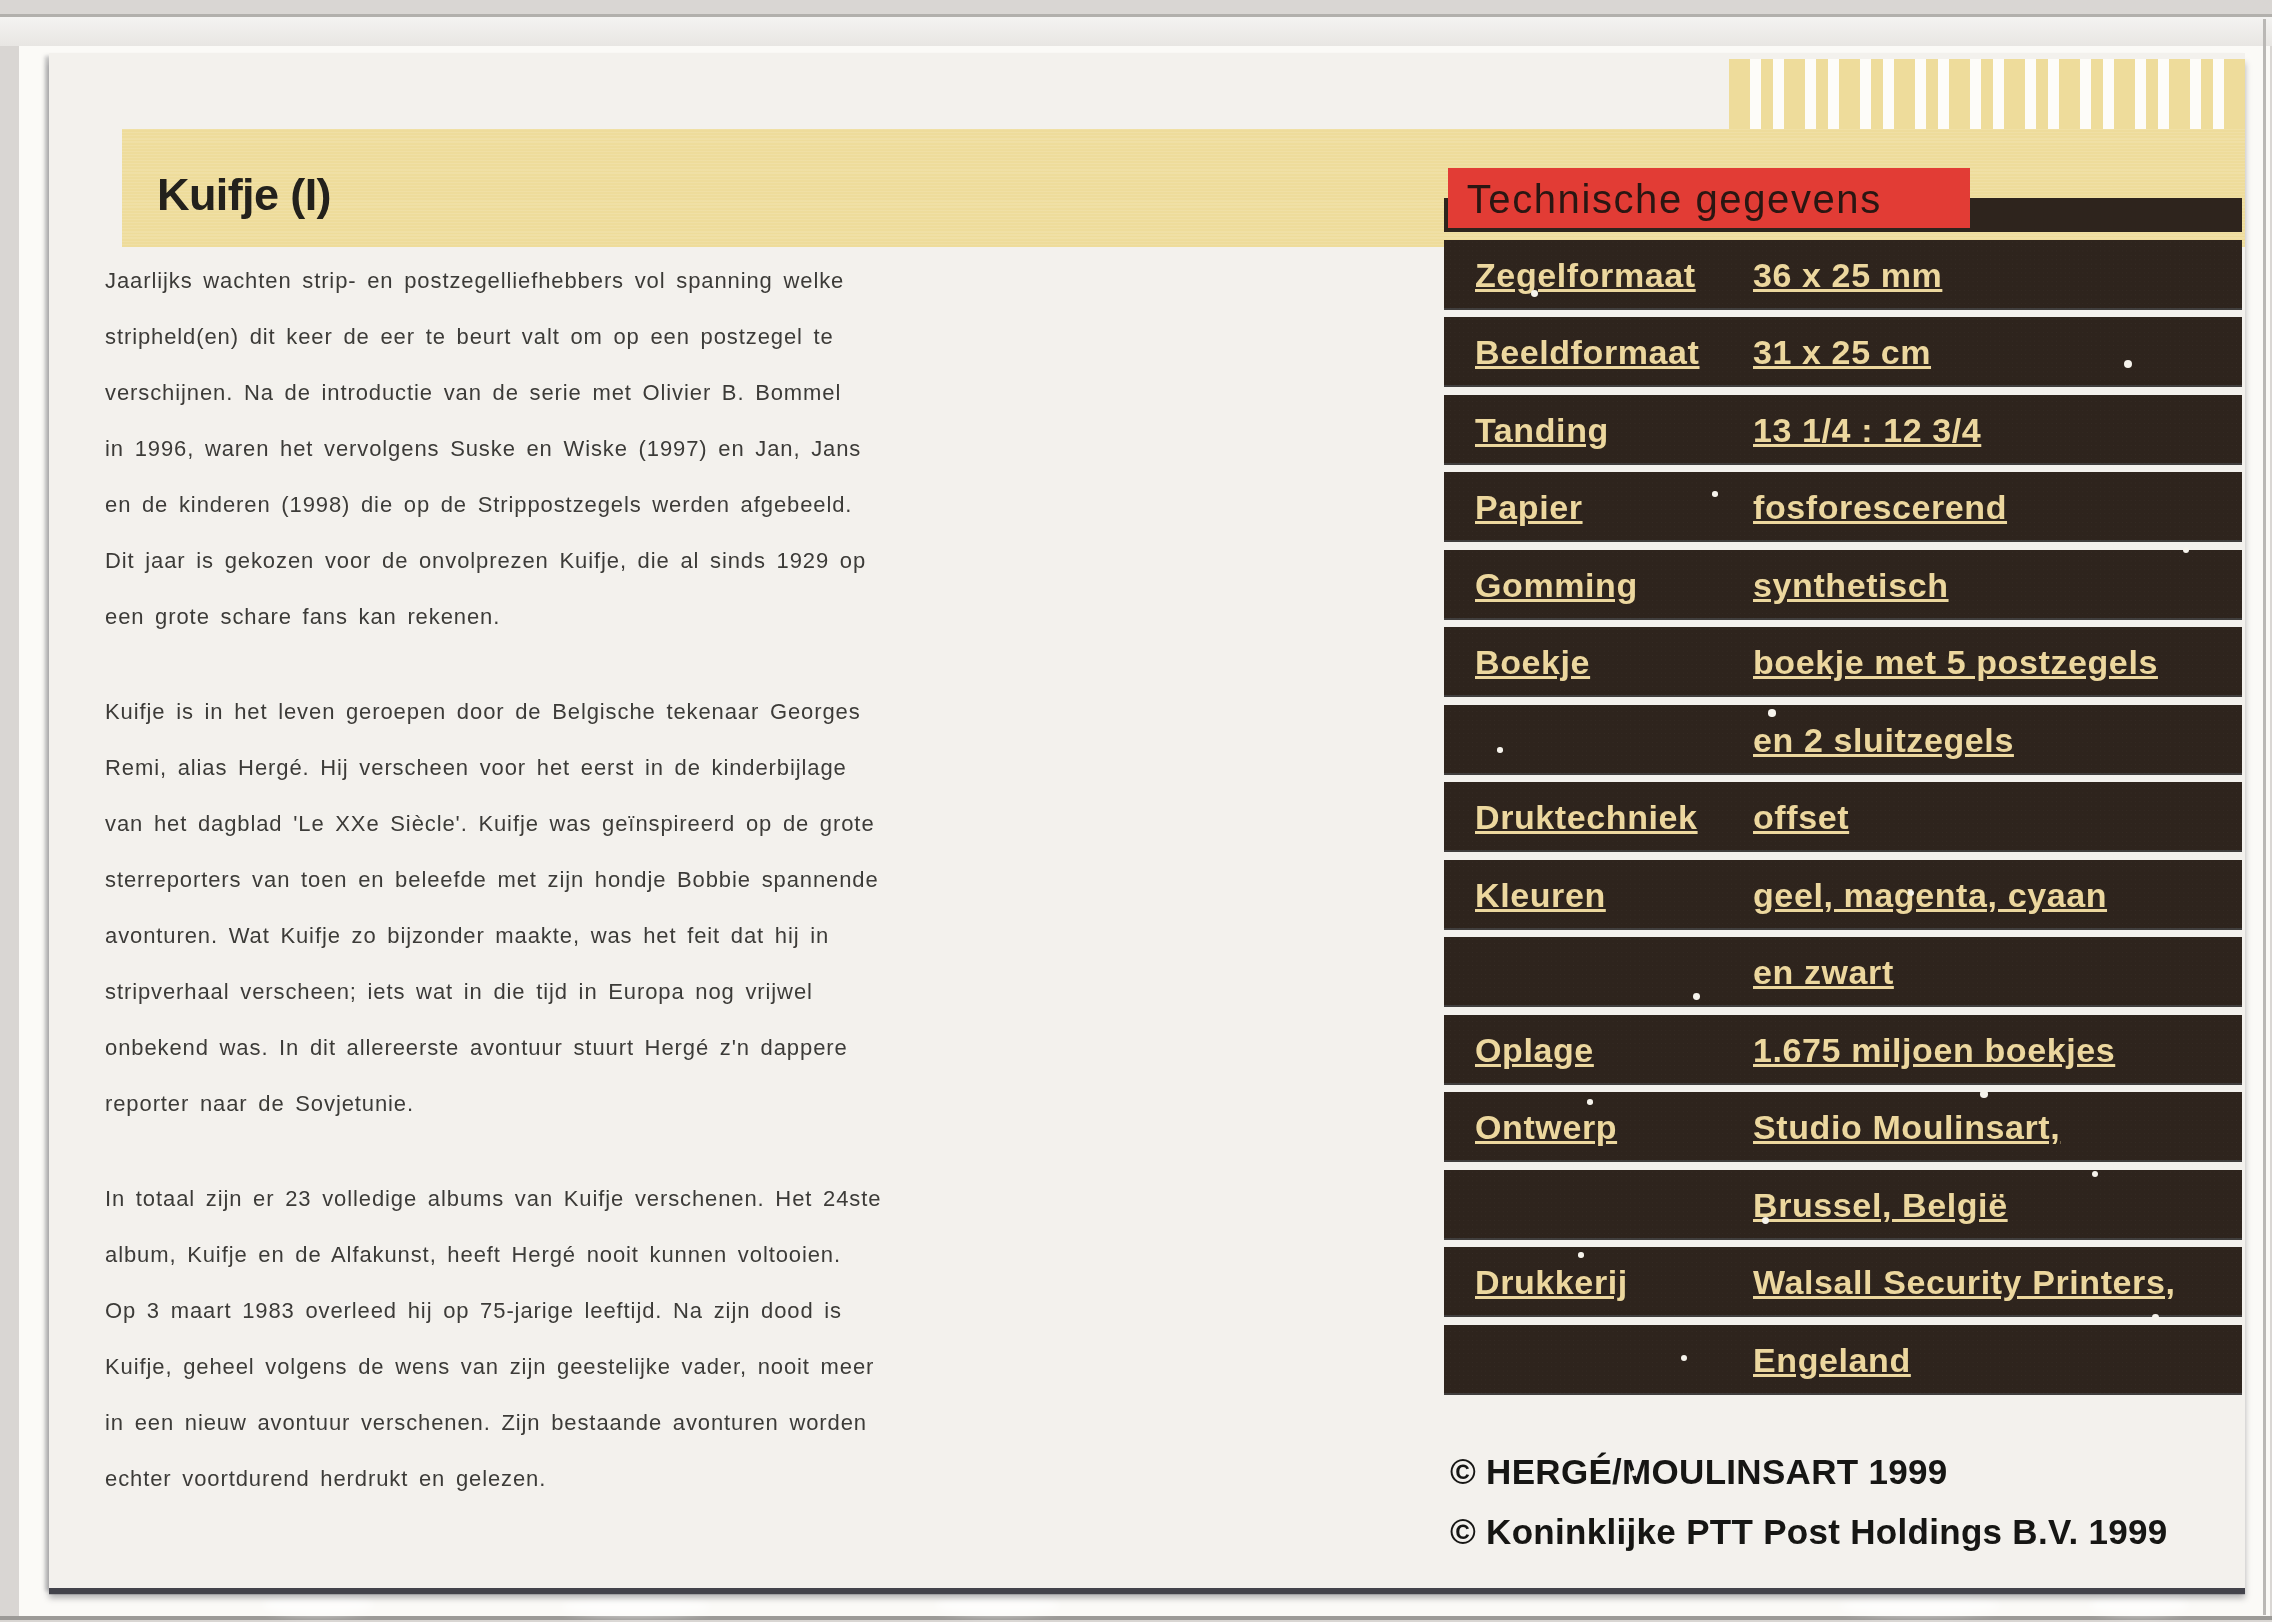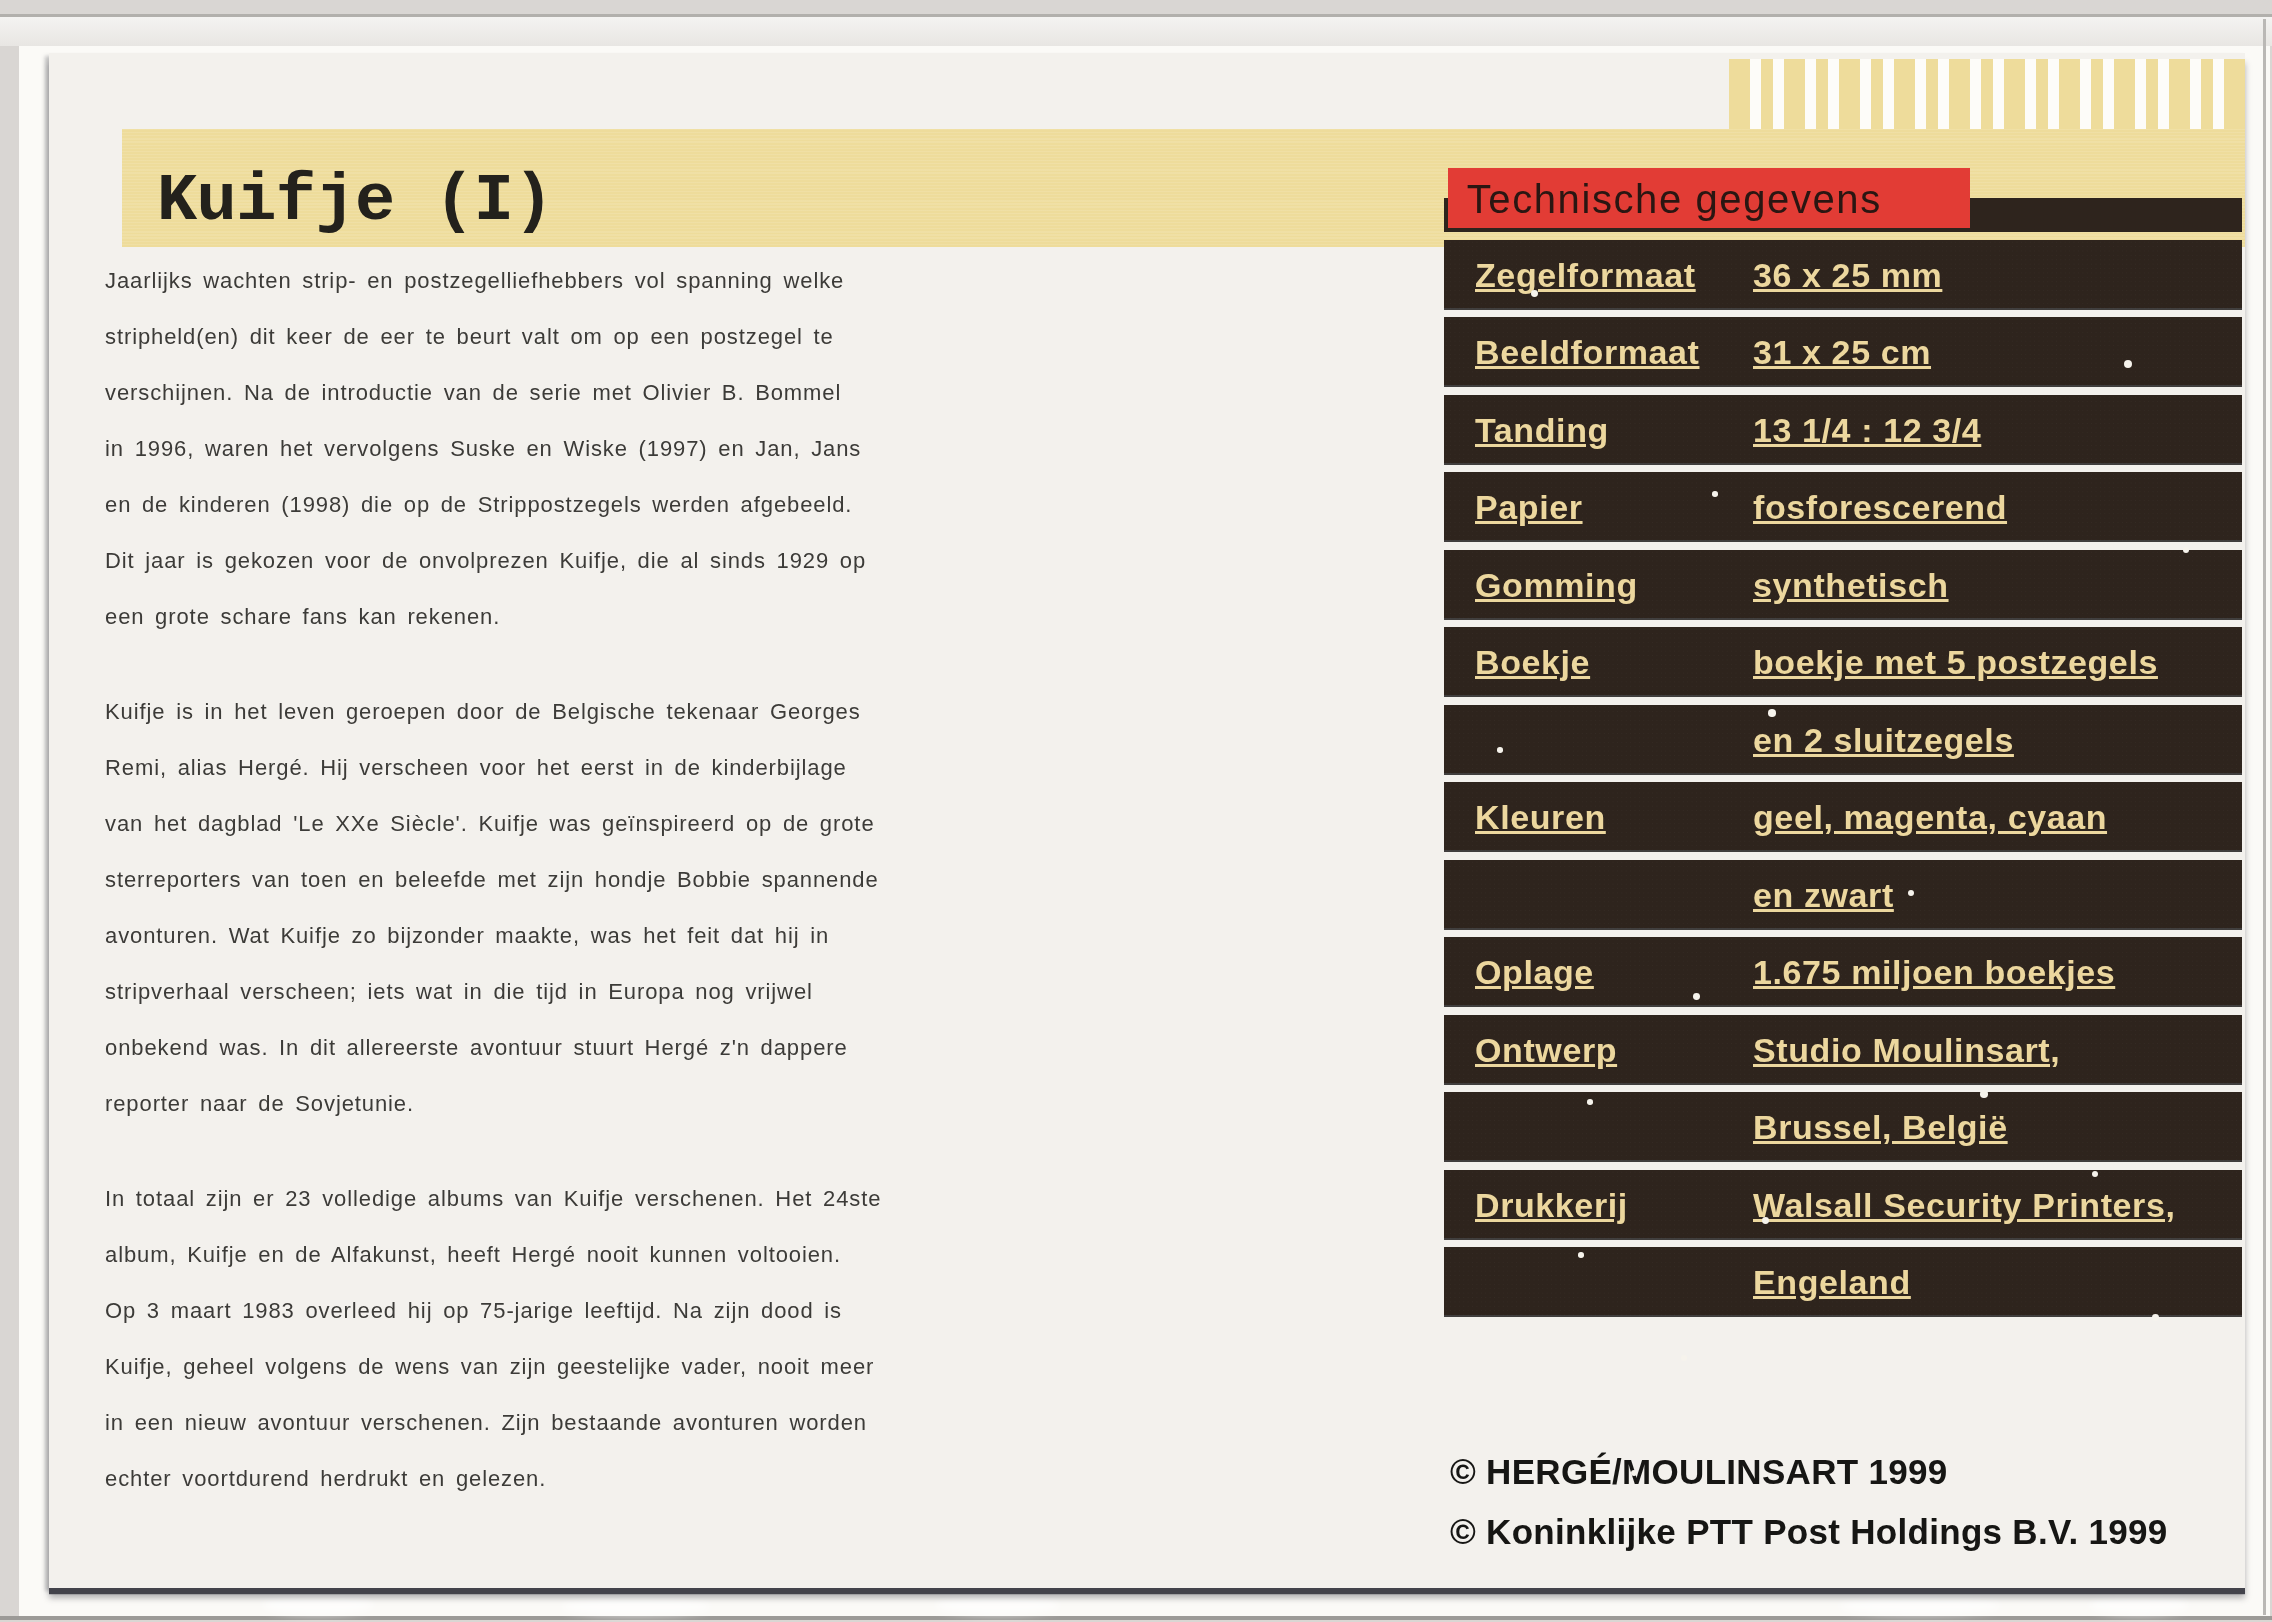--- a/index.html
+++ b/index.html
@@ -47,23 +47,23 @@
       #eedc9b 0 21px, #fdfcf9 21px 32px,
       #eedc9b 32px 44px, #fdfcf9 44px 55px);
   }
   
   .title-band{
     position:absolute;left:73px;top:76px;width:2123px;height:118px;
     background:#eedc9b;
     background-image:repeating-linear-gradient(180deg, rgba(255,255,255,.10) 0 1.2px, rgba(0,0,0,0) 1.2px 3.1px);
   }
   .title{
-    position:absolute;left:35px;top:31px;margin:0;
-    font-size:67px;line-height:82px;font-weight:bold;
-    letter-spacing:-0.6px;color:#23211c;font-family:Liberation Mono, monospace;
+    position:absolute;left:35px;top:25px;margin:0;
+    font-size:45px;line-height:82px;font-weight:bold;
+    letter-spacing:-0.6px;color:#23211c;
   }
   
   .body-text{
     position:absolute;left:56px;top:200px;width:1372px;
     color:#3c3b38;
   }
   .body-text p{
     margin:0 0 39px 0;
     font-size:22px;line-height:56px;
     letter-spacing:0.9px;word-spacing:3.7px;
@@ -159,20 +159,24 @@
         <span class="t-label">Gomming</span>
         <span class="t-value">synthetisch</span>
       </div>
       <div class="t-row">
         <span class="t-label">Boekje</span>
         <span class="t-value">boekje met 5 postzegels</span>
       </div>
       <div class="t-row">
         <span class="t-label"></span>
         <span class="t-value">en 2 sluitzegels</span>
+      </div>
+      <div class="t-row">
+        <span class="t-label">Druktechniek</span>
+        <span class="t-value">offset</span>
       </div>
       <div class="t-row">
         <span class="t-label">Kleuren</span>
         <span class="t-value">geel, magenta, cyaan</span>
       </div>
       <div class="t-row">
         <span class="t-label"></span>
         <span class="t-value">en zwart</span>
       </div>
       <div class="t-row">

